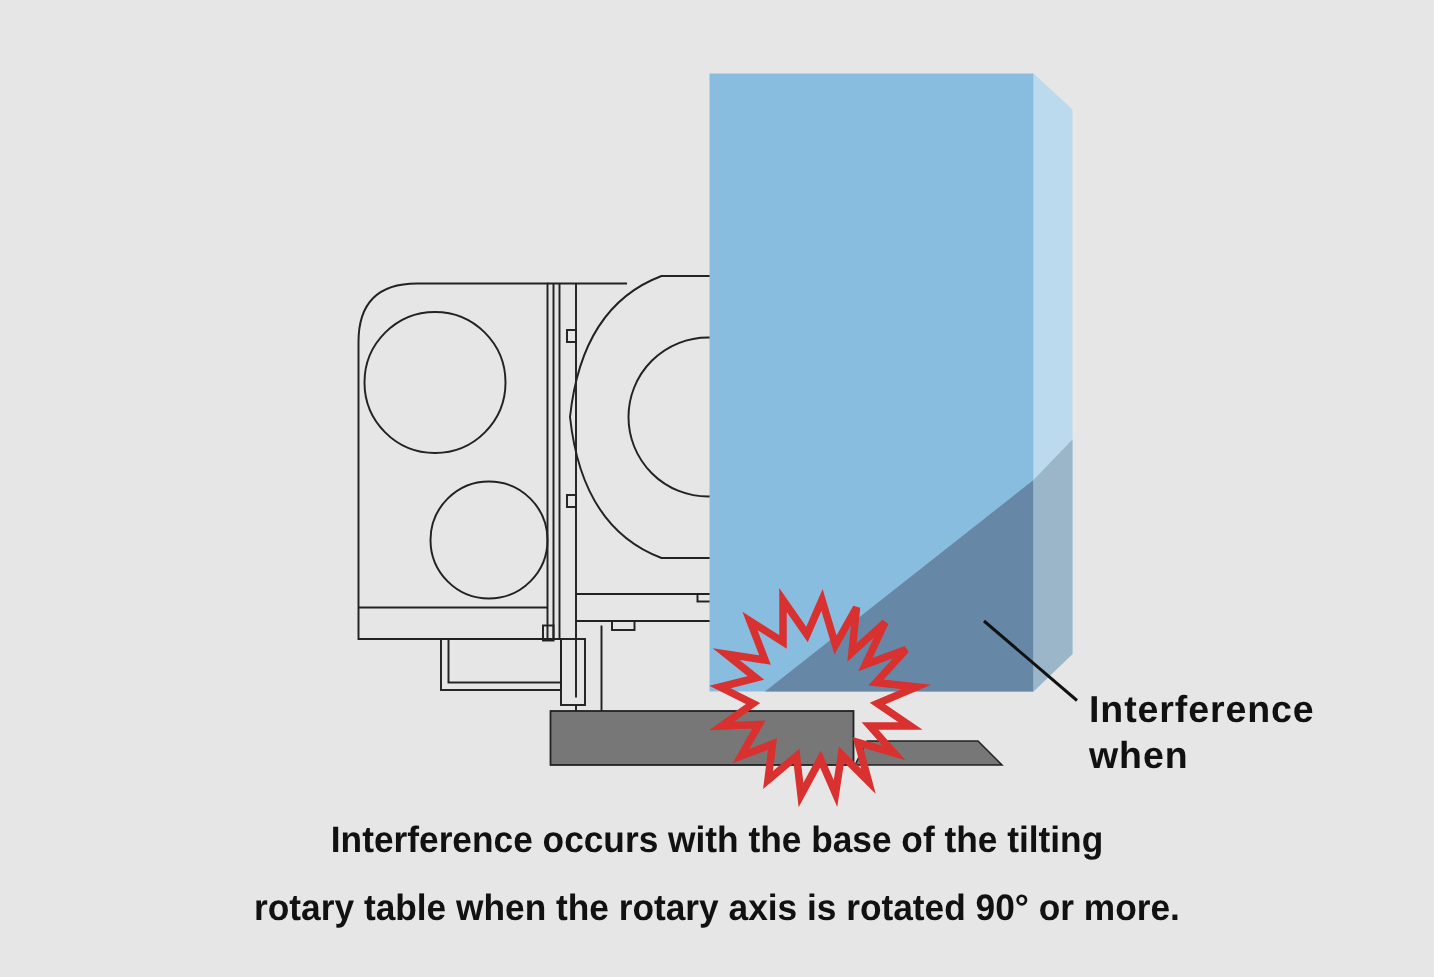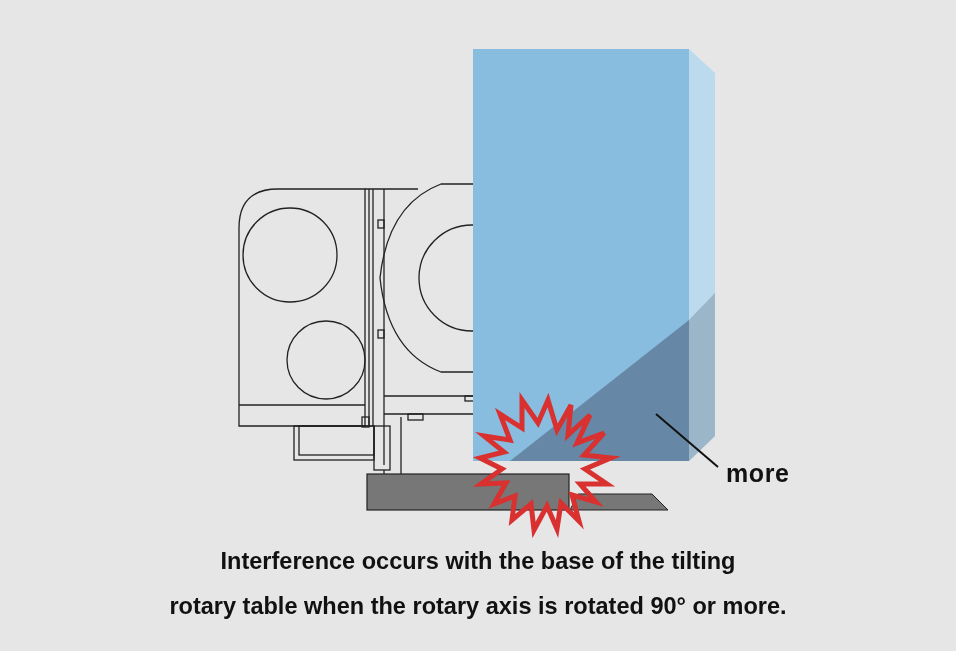--- a/index.html
+++ b/index.html
@@ -71,17 +71,18 @@
 
   <polygon points="510,461 689,320 689,461" fill="#6688a6"></polygon>
   <polygon points="689,320 715,293 715,436 689,461" fill="#9bb5c9"></polygon>
 
   <polygon fill="none" stroke="#d93030" stroke-width="5" stroke-linejoin="miter" points="548,400 557,430 571,405 568,435 590,415 577,443 604,433 584,455 611,458 585,469 607,484 580,484 596,502 572,495 579,521 561,503 557,529 547,506 534,530 531,504 512,520 515,496 494,504 506,483 481,484 502,469 480,458 504,452 484,436 510,440 500,414 522,428 522,400 538,423"></polygon>
 
   <line x1="656" y1="414" x2="718" y2="467" stroke="#111" stroke-width="2"></line>
 </svg>
 
 <div class="callout-label">
-  <div>more</div>
+  <div>Interference</div>
+  <div>when</div>
 </div>
 
 <div class="caption l1">Interference occurs with the base of the tilting</div>
 <div class="caption l2">rotary table when the rotary axis is rotated 90° or more.</div>
 
 </body></html>

